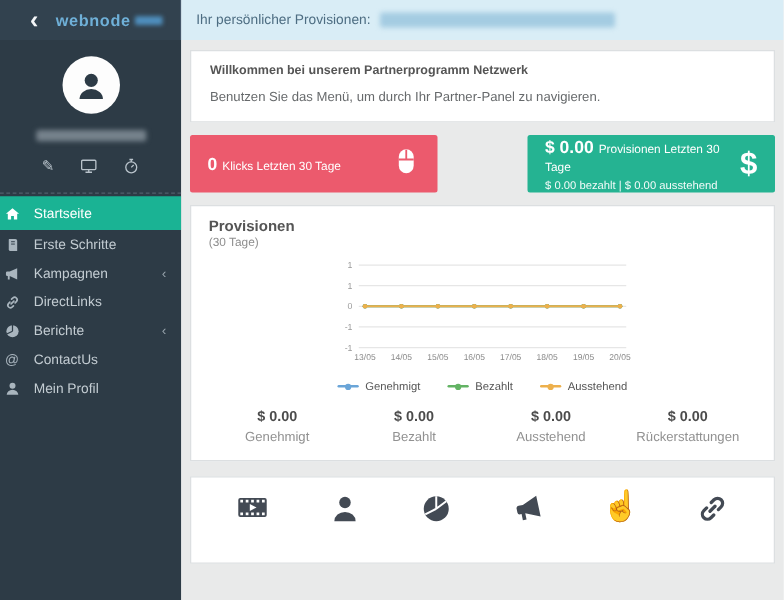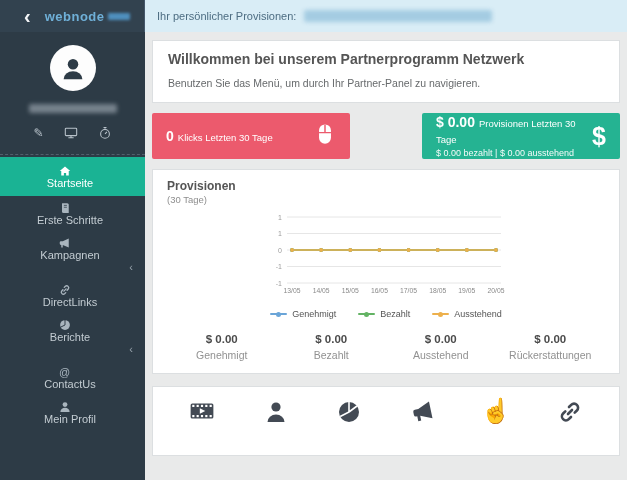--- a/index.html
+++ b/index.html
@@ -22,32 +22,32 @@
   .sidebar{position:absolute;top:32px;left:0;bottom:0;width:145px;background:#2d3b46;}
   .profile{padding-top:13px;text-align:center;}
   .avatar{width:46px;height:46px;border-radius:50%;background:#fdfdfd;margin:0 auto;
           display:flex;align-items:center;justify-content:center;}
   .uname-blur{width:88px;height:9px;background:#76828c;border-radius:2px;filter:blur(2px);
               margin:13px auto 0;}
   .ptools{display:flex;justify-content:center;gap:20px;margin-top:13px;color:#b9c3cb;}
   .ptools .tico{font-size:12px;line-height:14px;height:14px;cursor:pointer;}
   .menu{margin-top:14px;border-top:1px dashed #51606c;padding-top:2px;}
   .mi{display:flex;align-items:center;padding:5px 8px 5px 3px;color:#c3ccd2;font-size:11px;
-      cursor:pointer;position:relative;flex-direction:column;}
+      cursor:pointer;position:relative;}
   .mi .mi-ico{width:13px;height:13px;margin-right:11px;color:#a9b5be;flex:0 0 13px;
       display:inline-flex;align-items:center;justify-content:center;font-size:11px;}
   .mi.active{background:#1ab394;color:#fff;padding-top:7px;padding-bottom:7px;}
   .mi.active .mi-ico{color:#fff;}
   .mi .mi-chevron{margin-left:auto;color:#97a3ac;font-size:11px;margin-right:4px;}
   
   .main{position:absolute;top:32px;left:145px;right:0;bottom:0;background:#e9eaea;
         padding:8px 7px 0;box-sizing:border-box;}
   .panel{background:#fff;border:1px solid #dcdfe1;box-sizing:border-box;}
   .welcome{padding:10px 15px 11px;color:#676a6c;}
-  .welcome h3{margin:0 0 9px;font-size:14px;color:#555;}
+  .welcome h3{margin:0 0 9px;font-size:10px;color:#555;}
   .welcome p{margin:0;font-size:10.5px;line-height:1.45;}
   
   .cards-row{display:flex;gap:28px;margin-top:10px;}
   .card{flex:1;height:46px;border-radius:2px;color:#fff;display:flex;align-items:center;
         padding:0 14px;box-sizing:border-box;justify-content:space-between;}
   .card-red{background:#ec5a6d;}
   .card-green{background:#25b392;margin-left:44px;}
   .card .ctext{line-height:1.5;}
   .card .l1{font-size:9.5px;}
   .card .l1 b{font-size:14px;font-weight:bold;margin-right:4px;}

